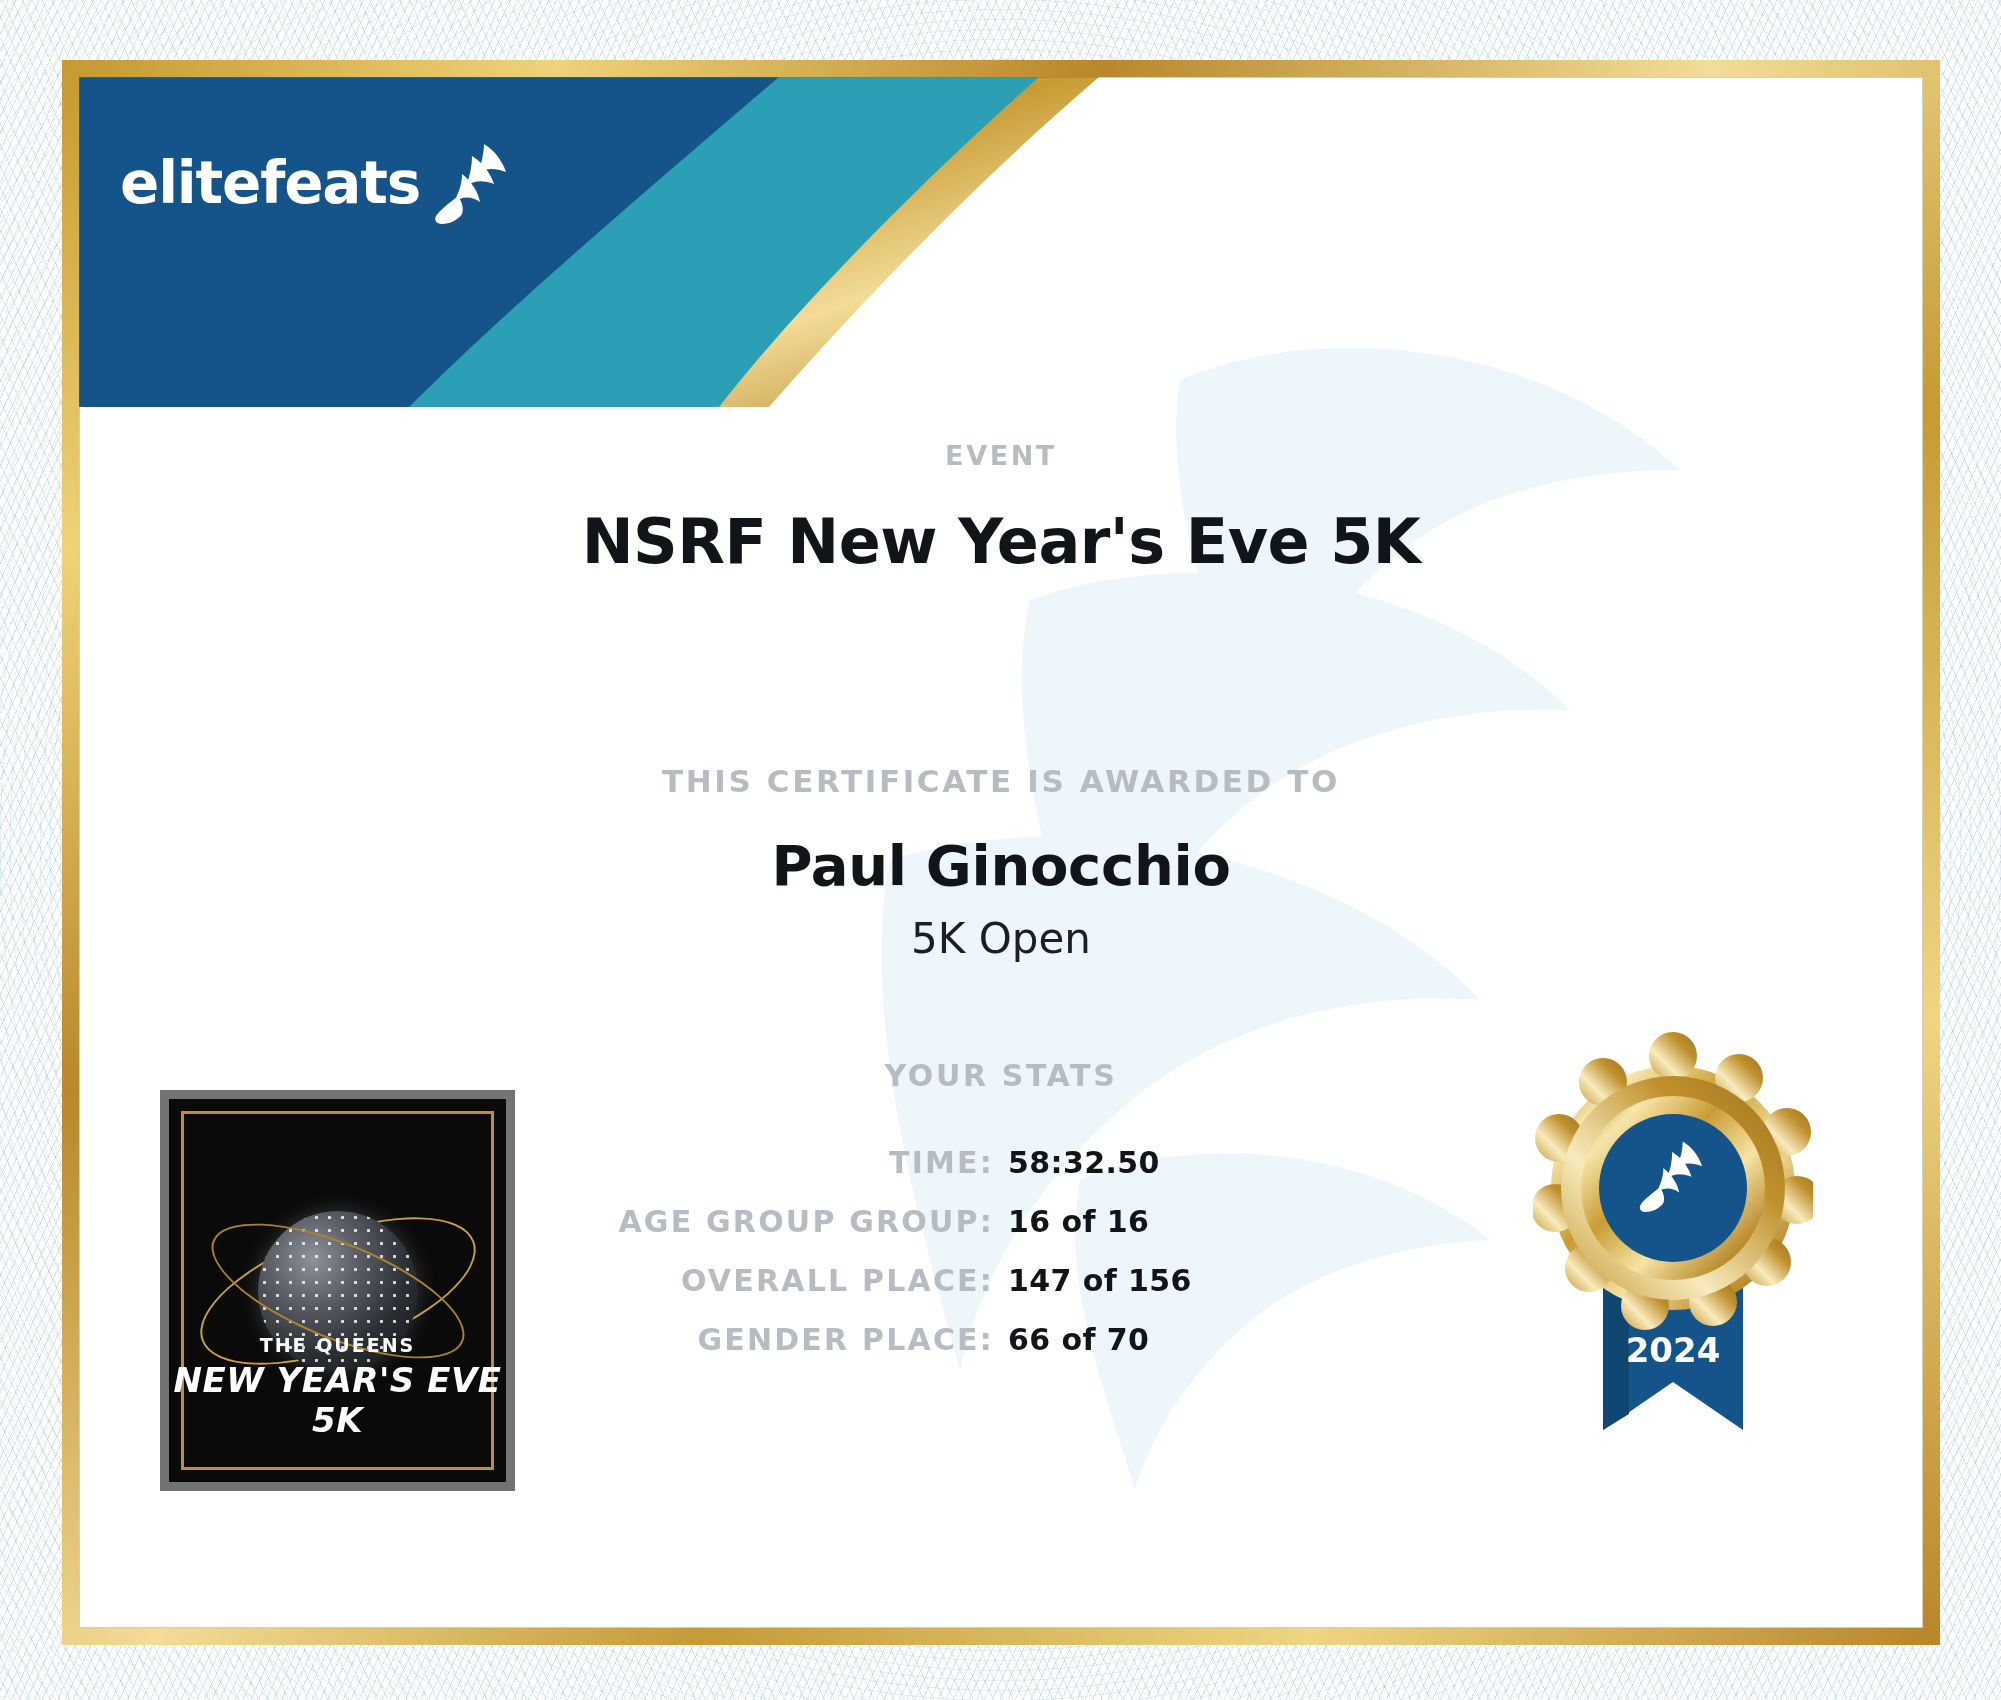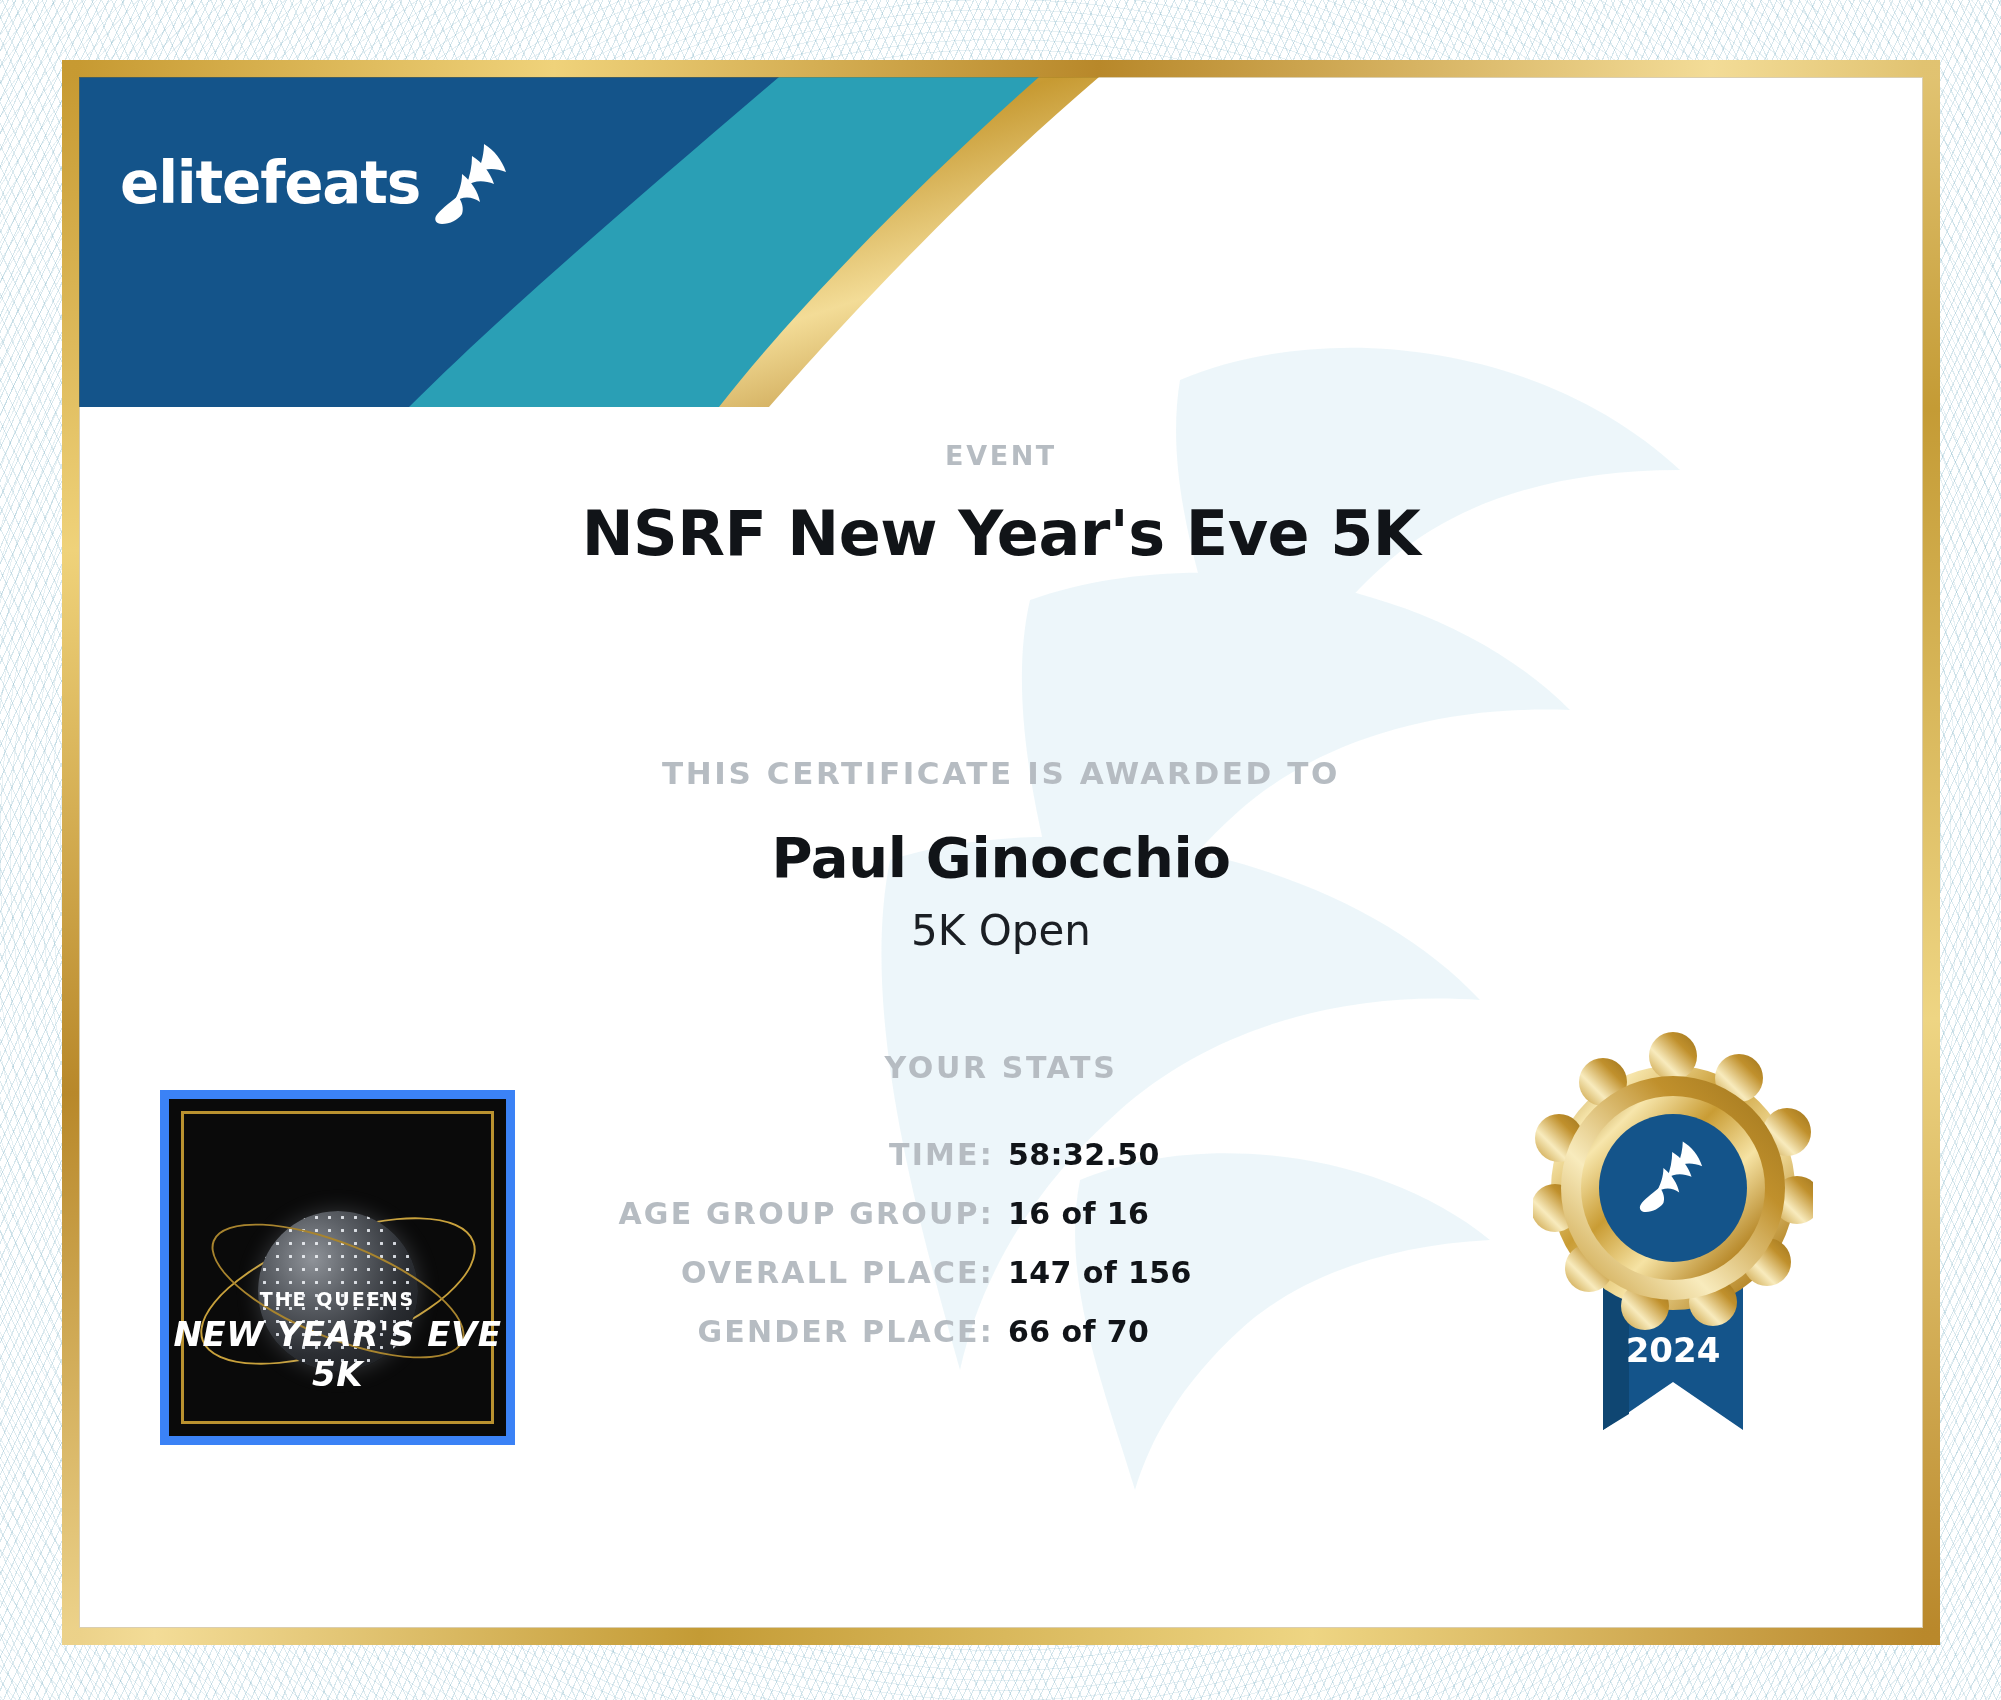--- a/index.html
+++ b/index.html
@@ -136,21 +136,21 @@
     font-weight: 700;
     letter-spacing: 2.6px;
     font-family: "DejaVu Sans", sans-serif;
   }
 
   .lbl-event {
     font-size: 27px;
     margin-top: 40px;
   }
   .event-name {
-    margin-top: 26px;
+    margin-top: 34px;
     font-size: 62px;
     font-weight: 700;
     color: #111418;
     letter-spacing: -0.5px;
     font-family: "DejaVu Sans", sans-serif;
   }
 
   .lbl-awarded {
     font-size: 31px;
     margin-top: 185px;
@@ -208,23 +208,23 @@
     letter-spacing: 0.4px;
     font-family: "DejaVu Sans", sans-serif;
   }
 
   
   .event-logo {
     position: absolute;
     left: 160px;
     top: 1090px;
     width: 355px;
-    height: 355px;
+    height: 401px;
     background: #0a0a0a;
-    border: 9px solid #3b82f6;
+    border: 9px solid #737373;
     box-sizing: border-box;
     z-index: 4;
     overflow: hidden;
   }
   .event-logo .gold-inner-border {
     position: absolute;
     left: 12px; top: 12px; right: 12px; bottom: 12px;
     border: 3px solid #b9912f;
     box-sizing: border-box;
   }

